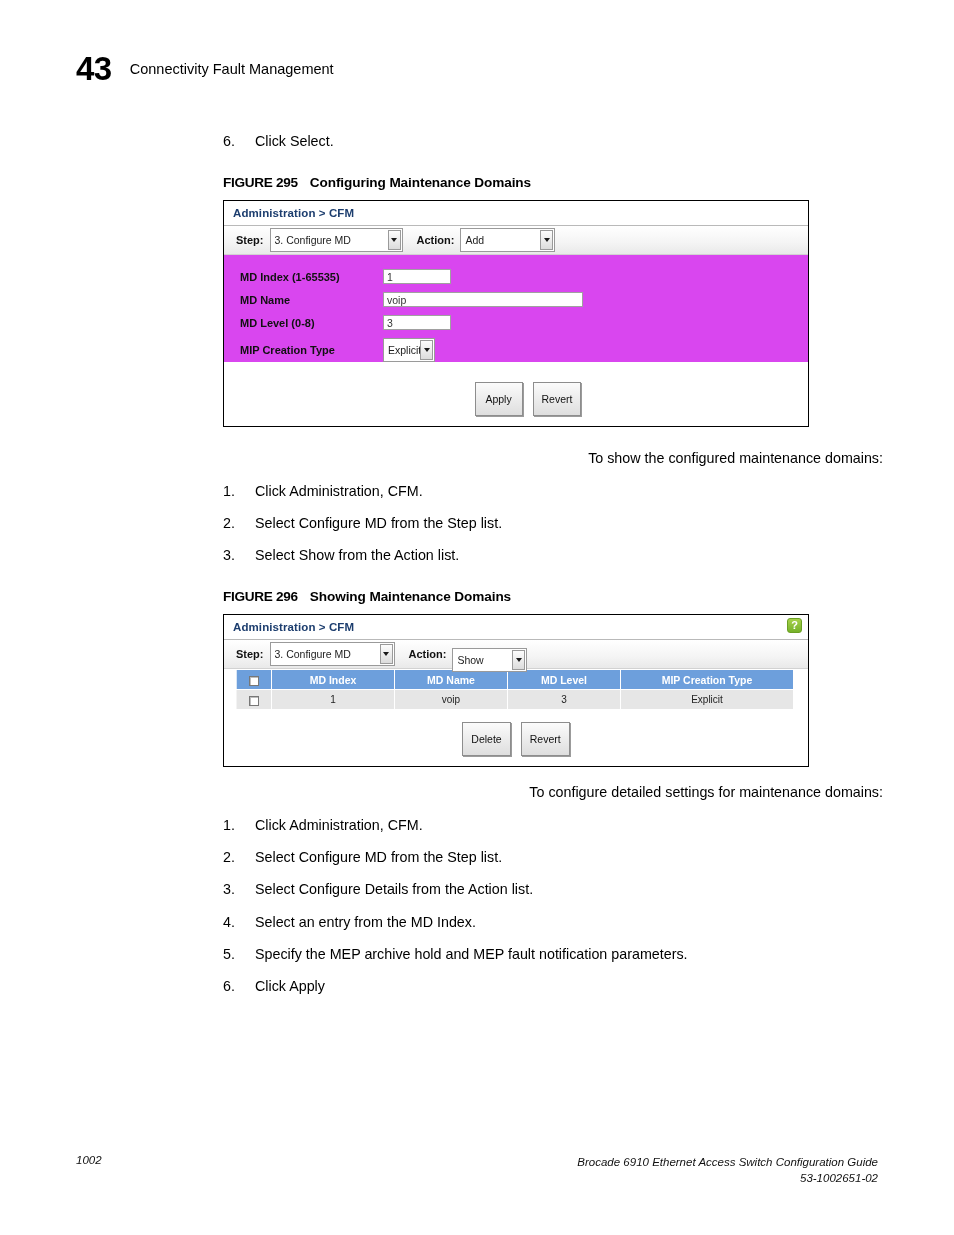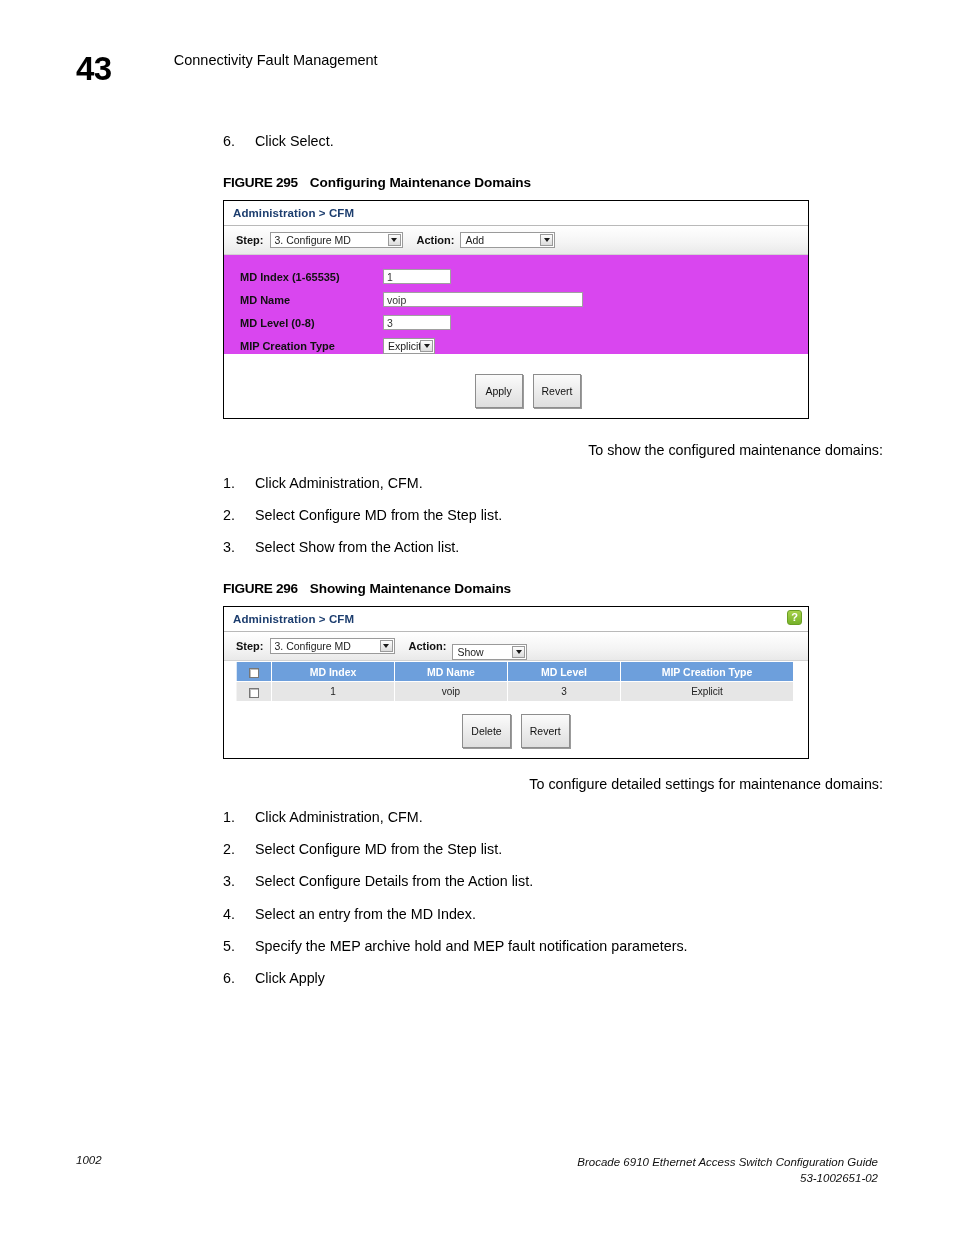--- a/index.html
+++ b/index.html
@@ -15,22 +15,21 @@
     color: #000000;
     overflow: hidden;
   }
 
   
   .page-header {
     position: absolute;
     left: 76px;
     top: 52px;
     display: flex;
-    align-items: flex-start;
-    gap: 44px;
+    align-items: center;
   }
   .chapter-number {
     font-size: 33px;
     font-weight: bold;
     letter-spacing: -0.5px;
     line-height: 1;
     color: #000;
   }
   .chapter-title {
     font-size: 14.5px;
@@ -139,21 +138,21 @@
   }
   .fieldlabel {
     font-size: 11px;
     font-weight: bold;
     color: #111111;
     margin-right: 6px;
   }
   .fieldlabel.action { margin-left: 14px; }
 
   .sel {
-    height: 16px;
+    height: 24px;
     border: 1px solid #9a9a9a;
     background: #ffffff;
     display: inline-flex;
     align-items: center;
     font-size: 10.5px;
     color: #222;
     padding-left: 4px;
     box-sizing: border-box;
     position: relative;
   }

